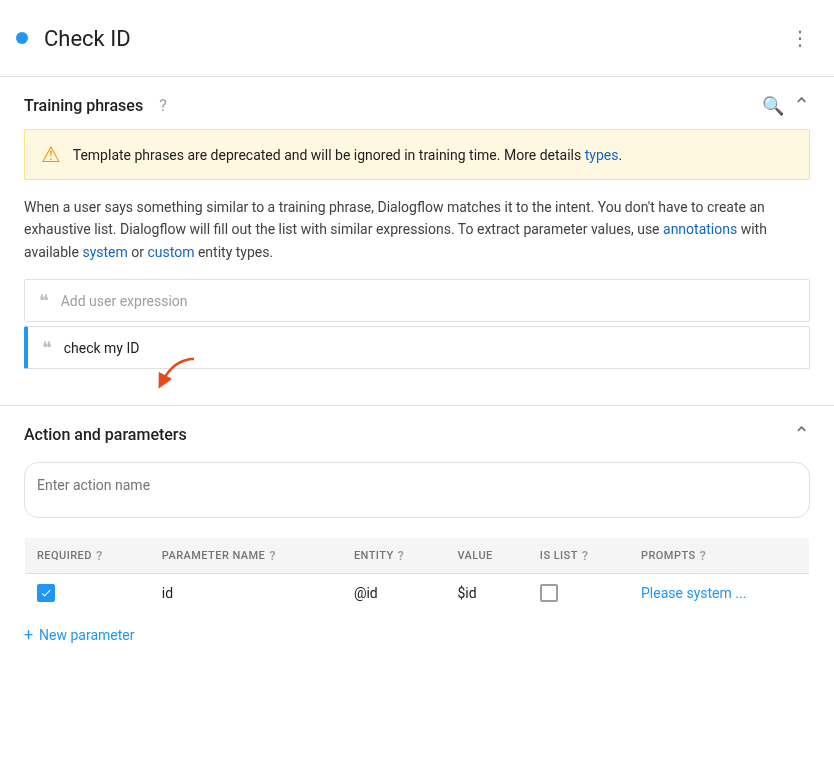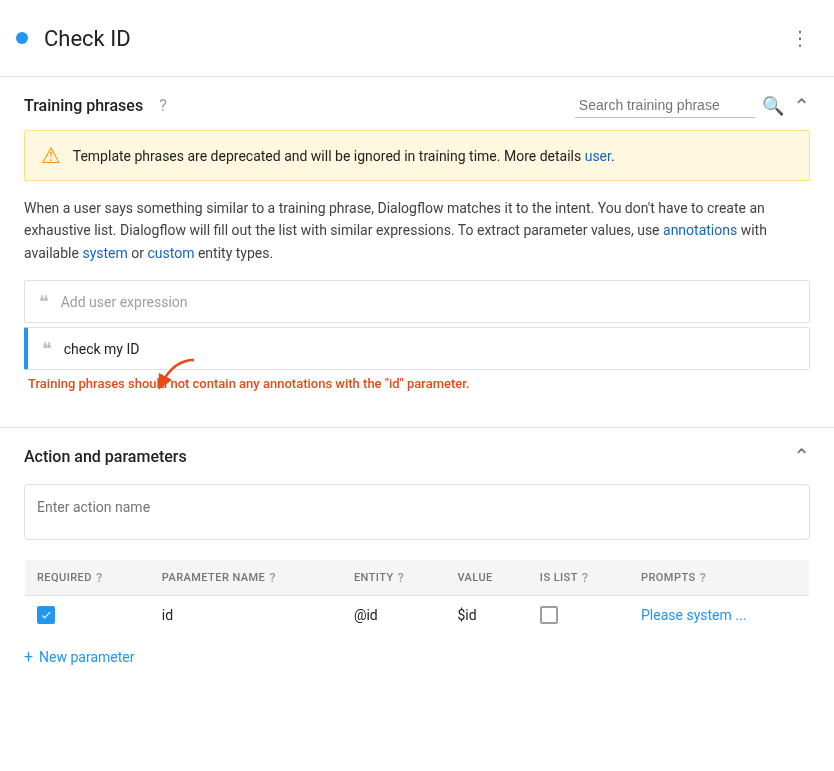--- a/index.html
+++ b/index.html
@@ -214,21 +214,21 @@
     }
     .action-section-header {
       display: flex;
       align-items: center;
       justify-content: space-between;
       margin-bottom: 16px;
     }
     .action-name-input {
       width: 100%;
       border: 1px solid #e0e0e0;
-      border-radius: 4px;
+      border-radius: 14px;
       padding: 14px 12px;
       font-size: 14px;
       color: #9e9e9e;
       outline: none;
       margin-bottom: 16px;
       resize: none;
       height: 56px;
       font-family: inherit;
     }
 
@@ -331,30 +331,29 @@
   <span class="more-icon">⋮</span>
 </div>
 
 <div class="section">
   <div class="section-header">
     <div class="section-title-wrap">
       <span class="section-title">Training phrases</span>
       <span class="help-icon">?</span>
     </div>
     <div class="search-wrap">
-      <input class="search-input" type="text" placeholder="Search training phrase" style="">
       <span class="search-icon-btn">🔍</span>
       <span class="chevron-icon">⌃</span>
     </div>
   </div>
 
   <div class="warning-banner">
     <span class="warning-icon">⚠</span>
     <span class="warning-text">
-      <span>Template phrases are deprecated and will be ignored in training time. More details </span><a class="warning-link" href="#">user</a>.
+      <span>Template phrases are deprecated and will be ignored in training time. More details </span><a class="warning-link" href="#">types</a>.
     </span>
   </div>
 
   <div class="description">
     When a user says something similar to a training phrase, Dialogflow matches it to the intent. You don't have to create an exhaustive list. Dialogflow will fill out the list with similar expressions. To extract parameter values, use <a class="desc-link" href="#">annotations</a> with available <a class="desc-link" href="#">system</a> or <a class="desc-link" href="#">custom</a> entity types.
   </div>
 
   <div class="expr-input-wrap">
     <span class="quote-icon">❝</span>
     <span class="expr-placeholder">Add user expression</span>
@@ -369,21 +368,20 @@
     <div class="error-arrow">
       <svg viewBox="0 0 50 35" xmlns="http://www.w3.org/2000/svg">
         <path d="M 40 5 Q 20 5 8 28" stroke="#E64A19" stroke-width="2.5" fill="none" marker-end="url(#arrowhead)"></path>
         <defs>
           <marker id="arrowhead" markerWidth="6" markerHeight="6" refX="3" refY="3" orient="auto">
             <path d="M0,0 L0,6 L6,3 z" fill="#E64A19"></path>
           </marker>
         </defs>
       </svg>
     </div>
-    <div class="error-msg" style="margin-top:6px; padding-left: 4px;">Training phrases should not contain any annotations with the "id" parameter.</div>
   </div>
 </div>
 
 <hr class="divider">
 
 <div class="action-section">
   <div class="action-section-header">
     <div class="section-title-wrap">
       <span class="section-title">Action and parameters</span>
     </div>

